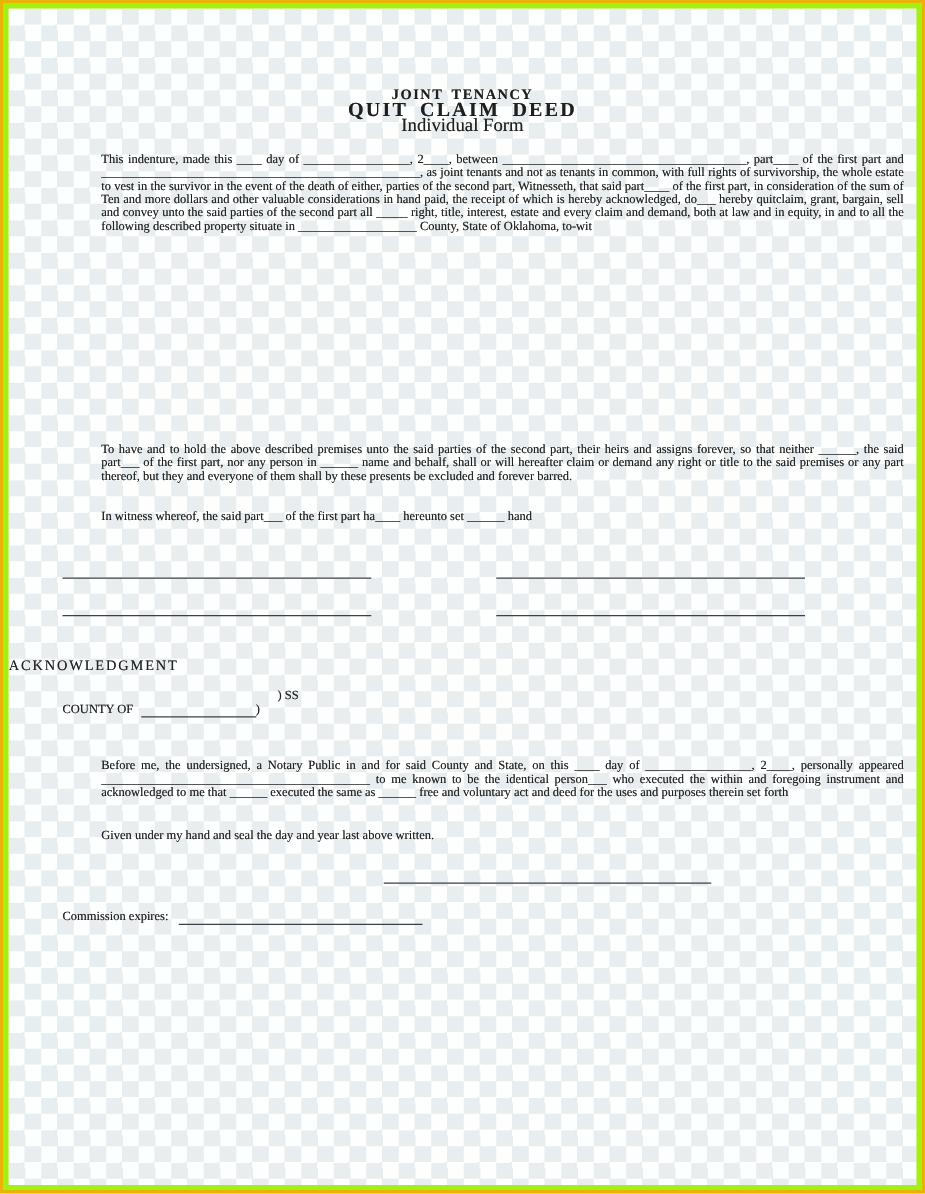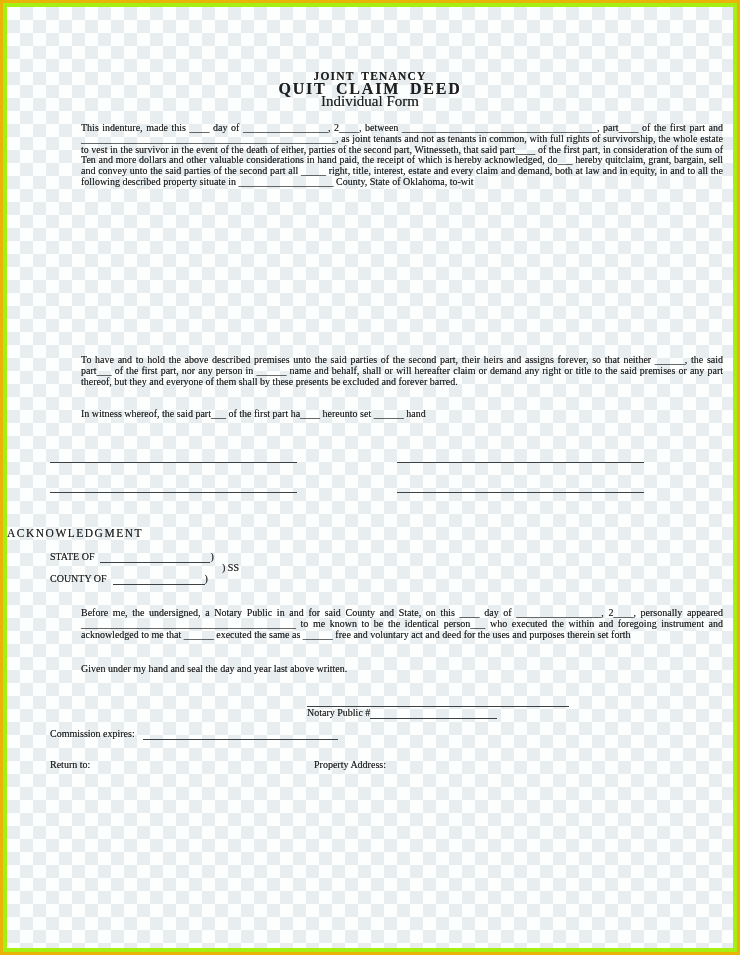--- a/index.html
+++ b/index.html
@@ -88,46 +88,36 @@
         <span class="sig-right"></span>
       </div>
       <div class="abs sig-row sig2">
         <span class="sig-left"></span>
         <span class="sig-right"></span>
       </div>
 
       <div class="abs ack-heading">ACKNOWLEDGMENT</div>
 
       <div class="abs venue">
-        <div class="venue-row">
-          <span>STATE OF</span><span class="line u1"></span><span>)</span>
-        </div>
         <div class="venue-row venue-ss">
           <span>) SS</span>
         </div>
         <div class="venue-row">
           <span>COUNTY OF</span><span class="line u2"></span><span>)</span>
         </div>
       </div>
 
       <div class="abs para p-beforeme justify">Before me, the undersigned, a Notary Public in and for said County and State, on this ____ day of _________________, 2____, personally appeared ___________________________________________ to me known to be the identical person___ who executed the within and foregoing instrument and acknowledged to me that ______ executed the same as ______ free and voluntary act and deed for the uses and purposes therein set forth</div>
 
       <div class="abs para p-given">Given under my hand and seal the day and year last above written.</div>
 
       <div class="abs notary">
         <span class="notary-topline"></span>
-        <div class="notary-label-row">
-          <span>Notary Public #</span><span class="line notary-num-line"></span>
-        </div>
       </div>
 
       <div class="abs commission">
         <span>Commission expires:</span><span class="line u"></span>
       </div>
 
-      <div class="abs footer-row">
-        <span>Return to:</span>
-        <span class="prop">Property Address:</span>
-      </div>
 
     </div>
   </div>
 </div>
 
 </body></html>

